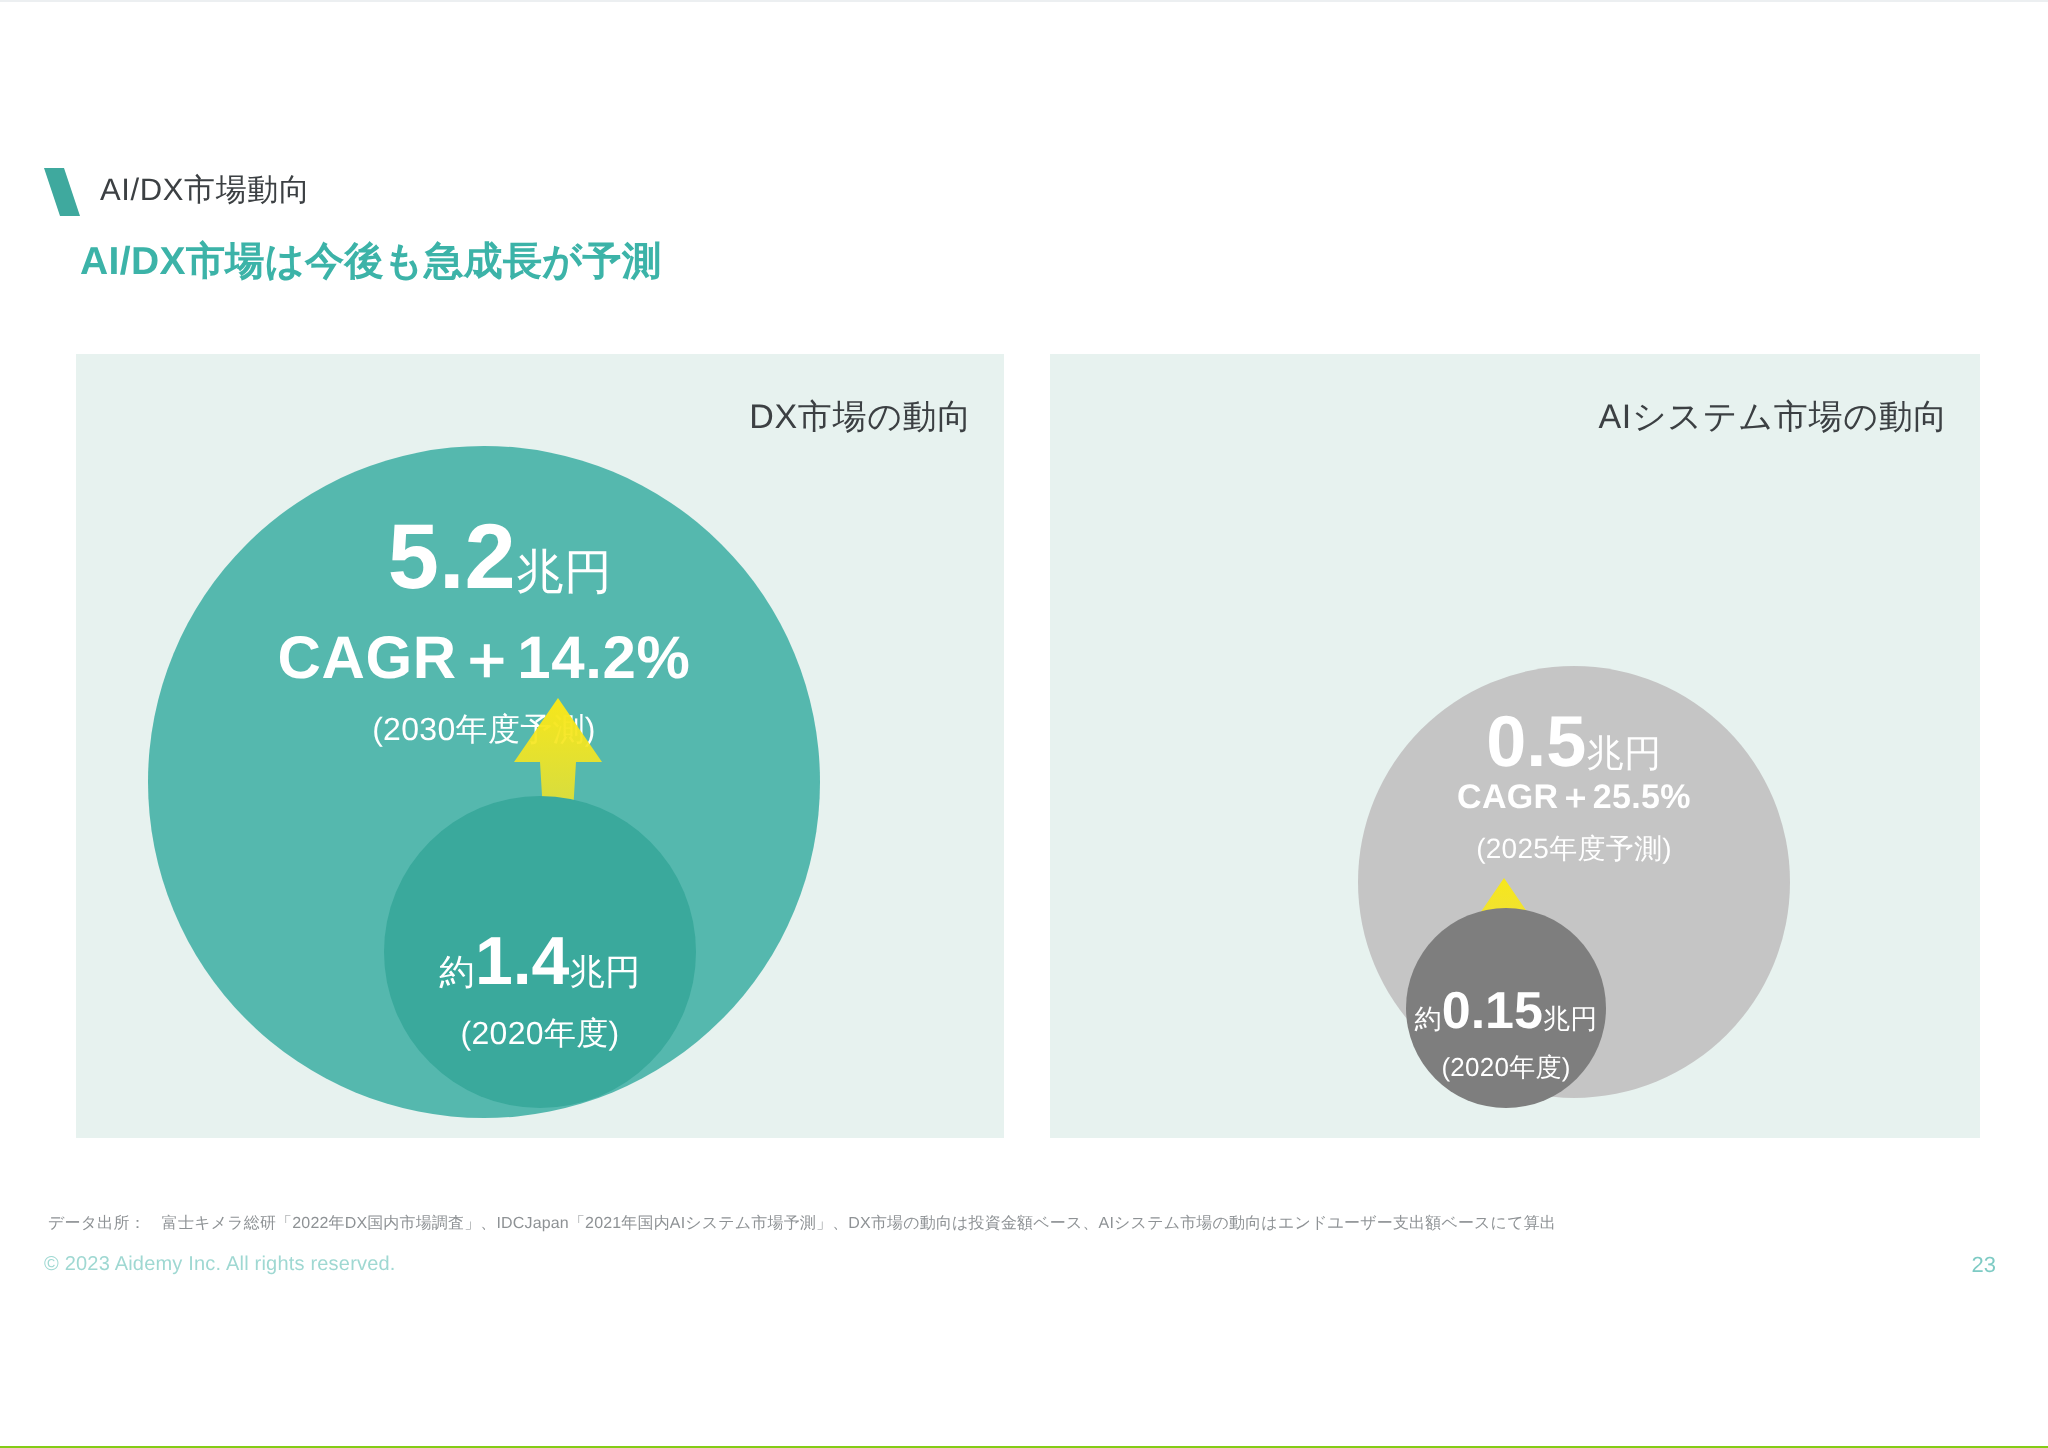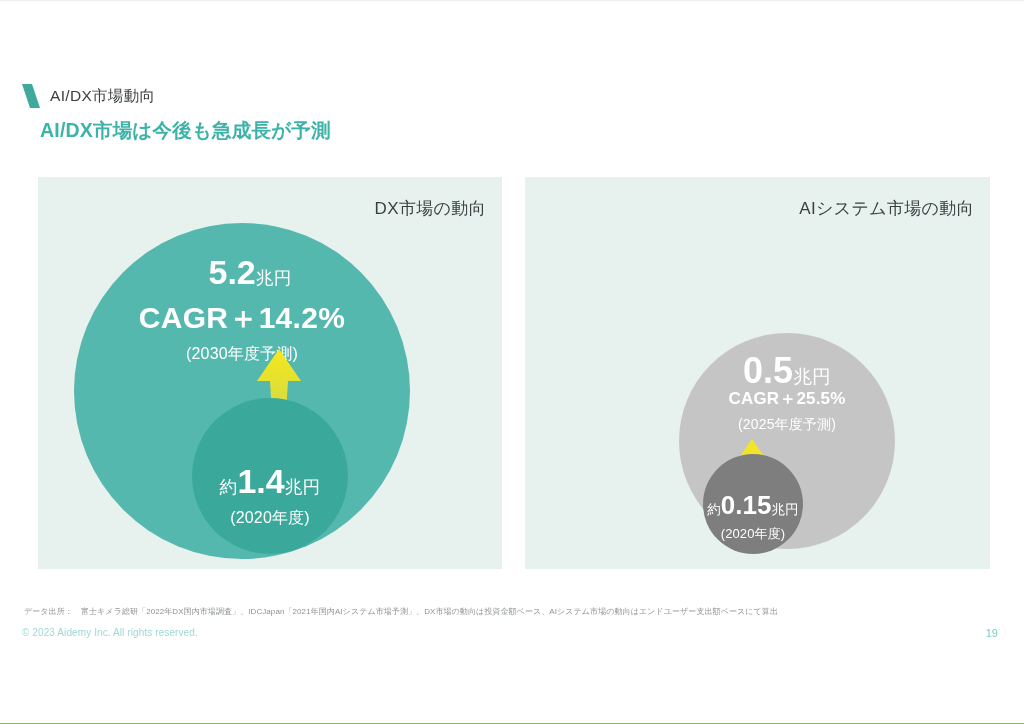--- a/index.html
+++ b/index.html
@@ -117,21 +117,21 @@
     letter-spacing: 0.01em;
   }
 
   
   #bubble-dx-outer {
     left: 74px; top: 222px; width: 336px; height: 336px;
     background: #55b8ae;
     padding-top: 32px;
     box-sizing: border-box;
   }
-  #bubble-dx-outer .bub-value { font-size: 34px; margin-left: 16px; }
+  #bubble-dx-outer .bub-value { font-size: 46px; margin-left: 16px; }
   #bubble-dx-outer .bub-cagr  { font-size: 30px; margin-top: 14px; }
   #bubble-dx-outer .bub-note  { font-size: 16px; margin-top: 13px; }
 
   
   #bubble-dx-inner {
     left: 192px; top: 397px; width: 156px; height: 156px;
     background: #3aa99c;
     justify-content: flex-end;
     padding-bottom: 28px;
     box-sizing: border-box;
@@ -254,15 +254,15 @@
     <polygon points="21,0 36,22 28,22 24,82 18,82 14,22 6,22" fill="url(#gradAI)"></polygon>
   </svg>
 
   <div class="bubble" id="bubble-ai-inner">
     <div class="bub-value"><span class="pre">約</span><span>0.15</span><span class="unit">兆円</span></div>
     <div class="bub-note">(2020年度)</div>
   </div>
 
   <div class="source-note">データ出所：　富士キメラ総研「2022年DX国内市場調査」、IDCJapan「2021年国内AIシステム市場予測」、DX市場の動向は投資金額ベース、AIシステム市場の動向はエンドユーザー支出額ベースにて算出</div>
   <div class="copyright">© 2023 Aidemy Inc. All rights reserved.</div>
-  <div class="page-number">19</div>
+  <div class="page-number">23</div>
 
 </div>
 
 </body></html>

